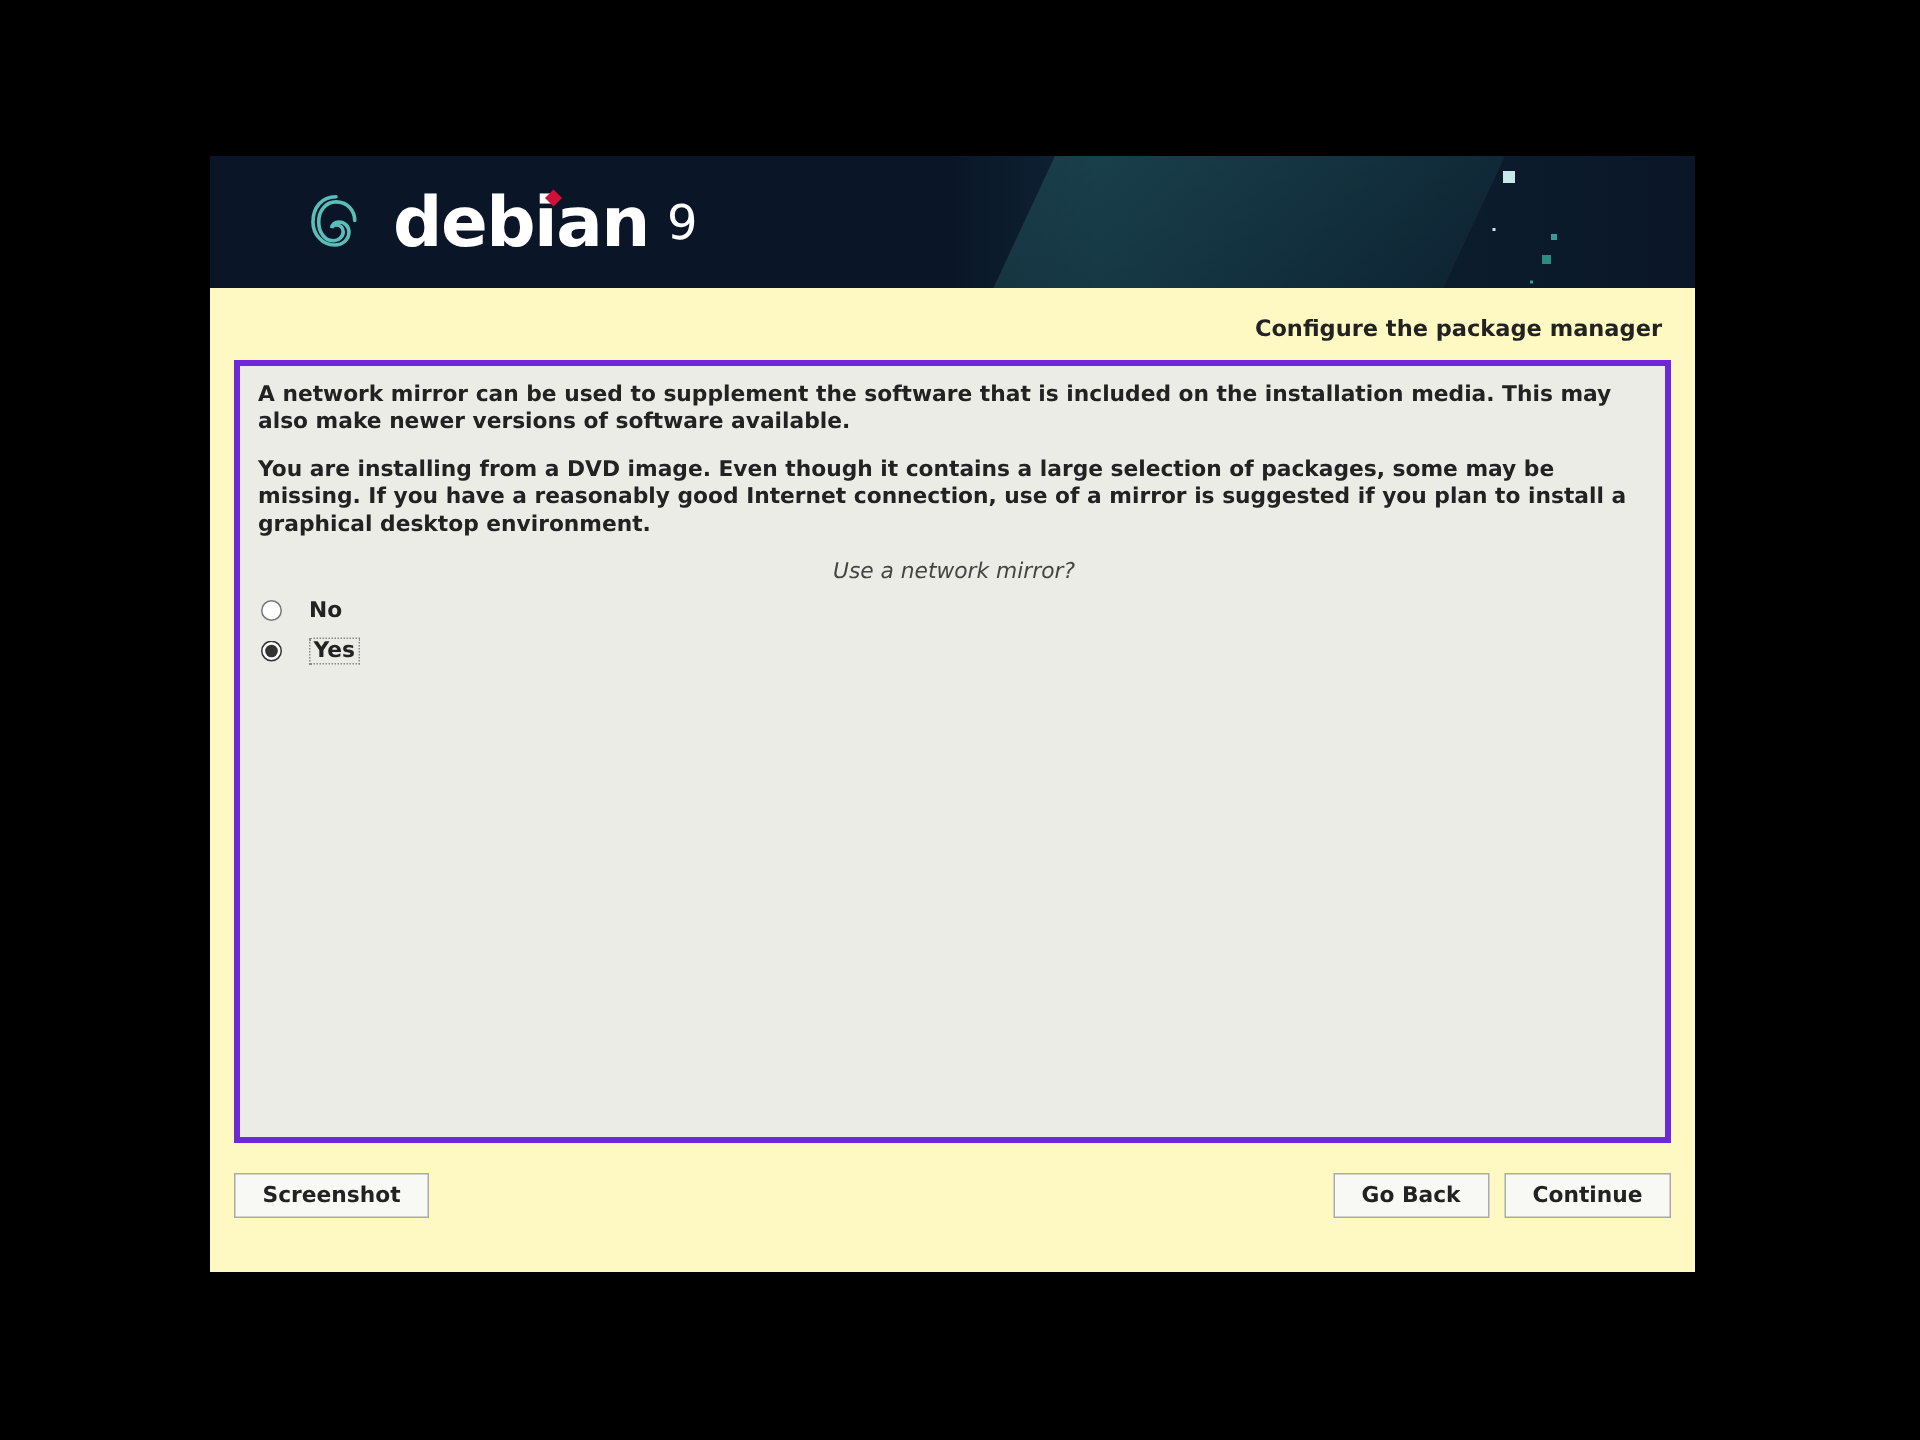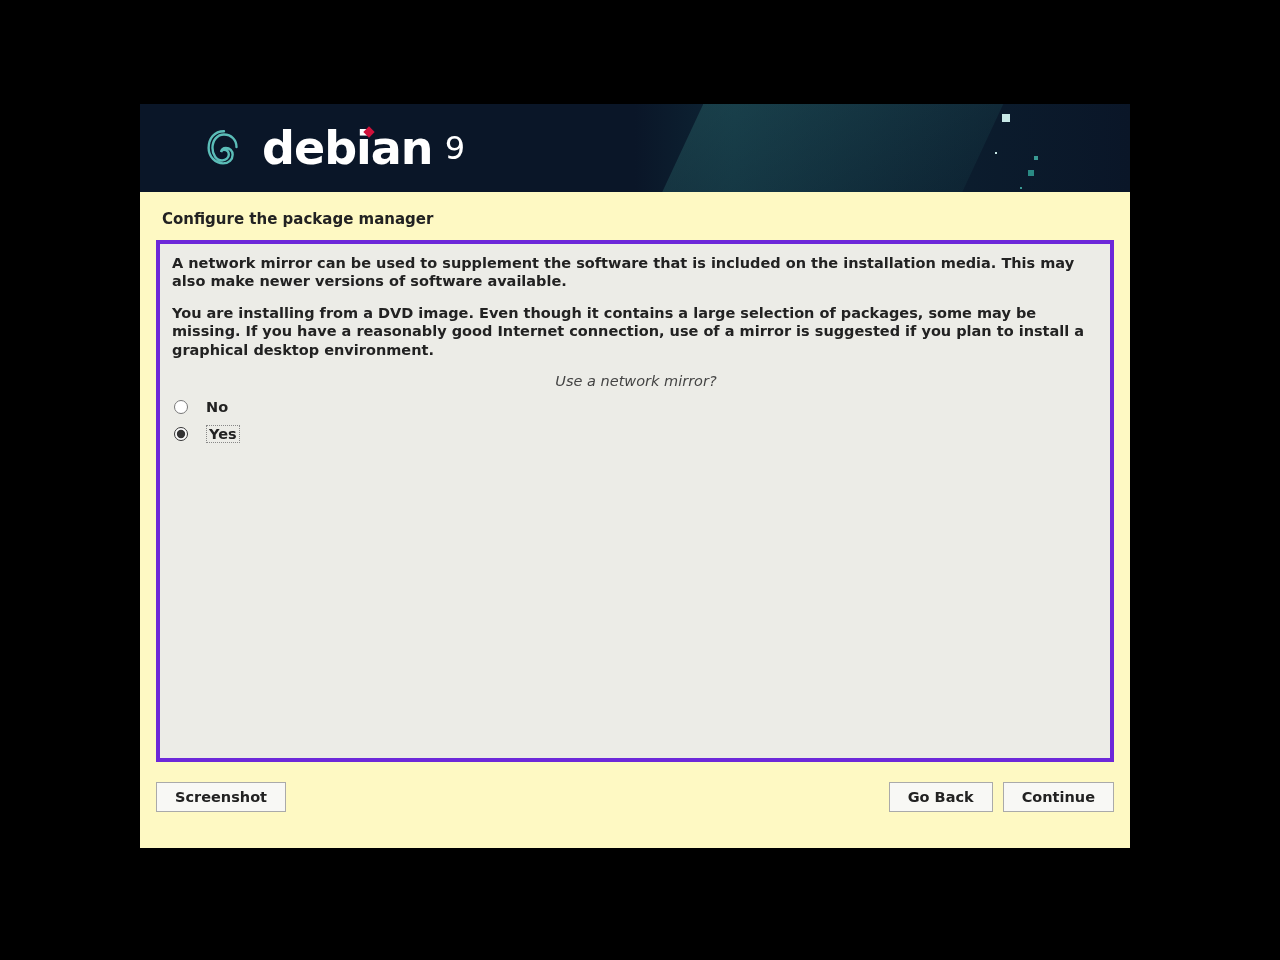--- a/index.html
+++ b/index.html
@@ -88,20 +88,21 @@
       color: #fff;
       font-size: 32px;
       font-weight: 400;
       margin-left: 12px;
     }
     .page-title {
       font-size: 15px;
       font-weight: 700;
       color: #222;
       padding: 18px 22px 12px 22px;
+      text-align: right;
     }
     .content-panel {
       margin: 0 16px;
       border: 4px solid #6d28d9;
       background: #ecece7;
       height: 522px;
       padding: 10px 12px;
     }
     .desc-para {
       font-size: 14.5px;

